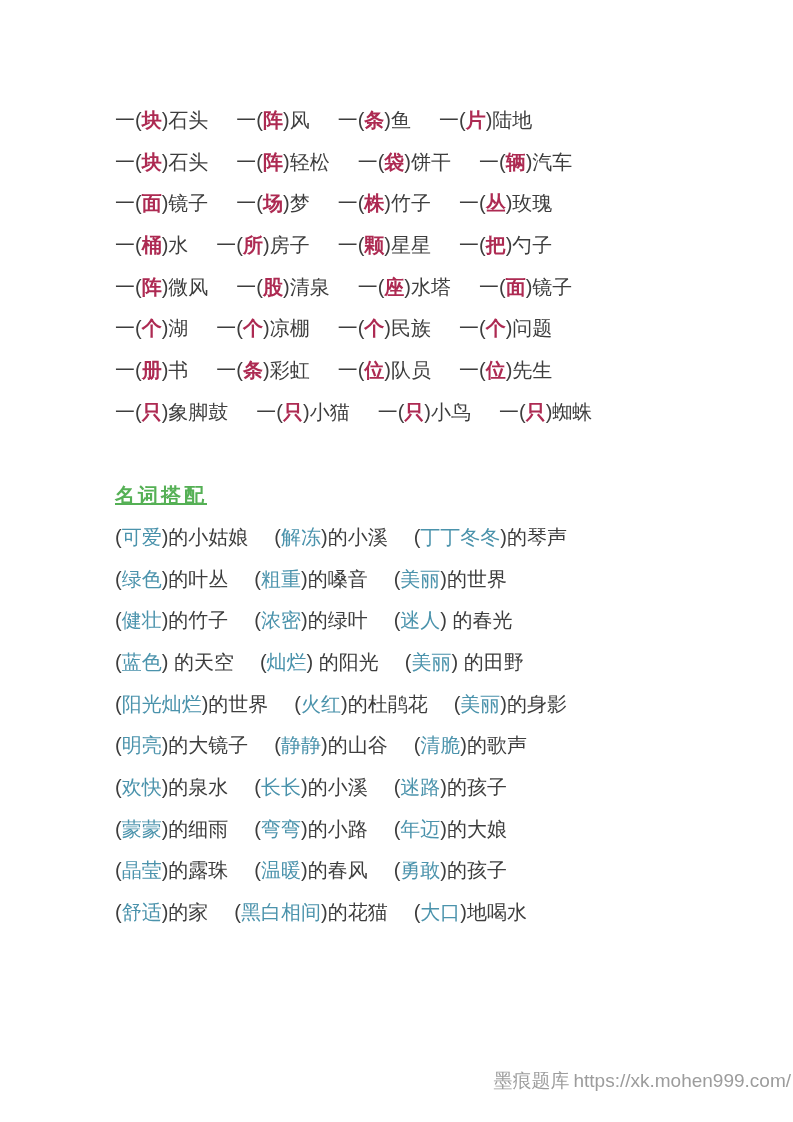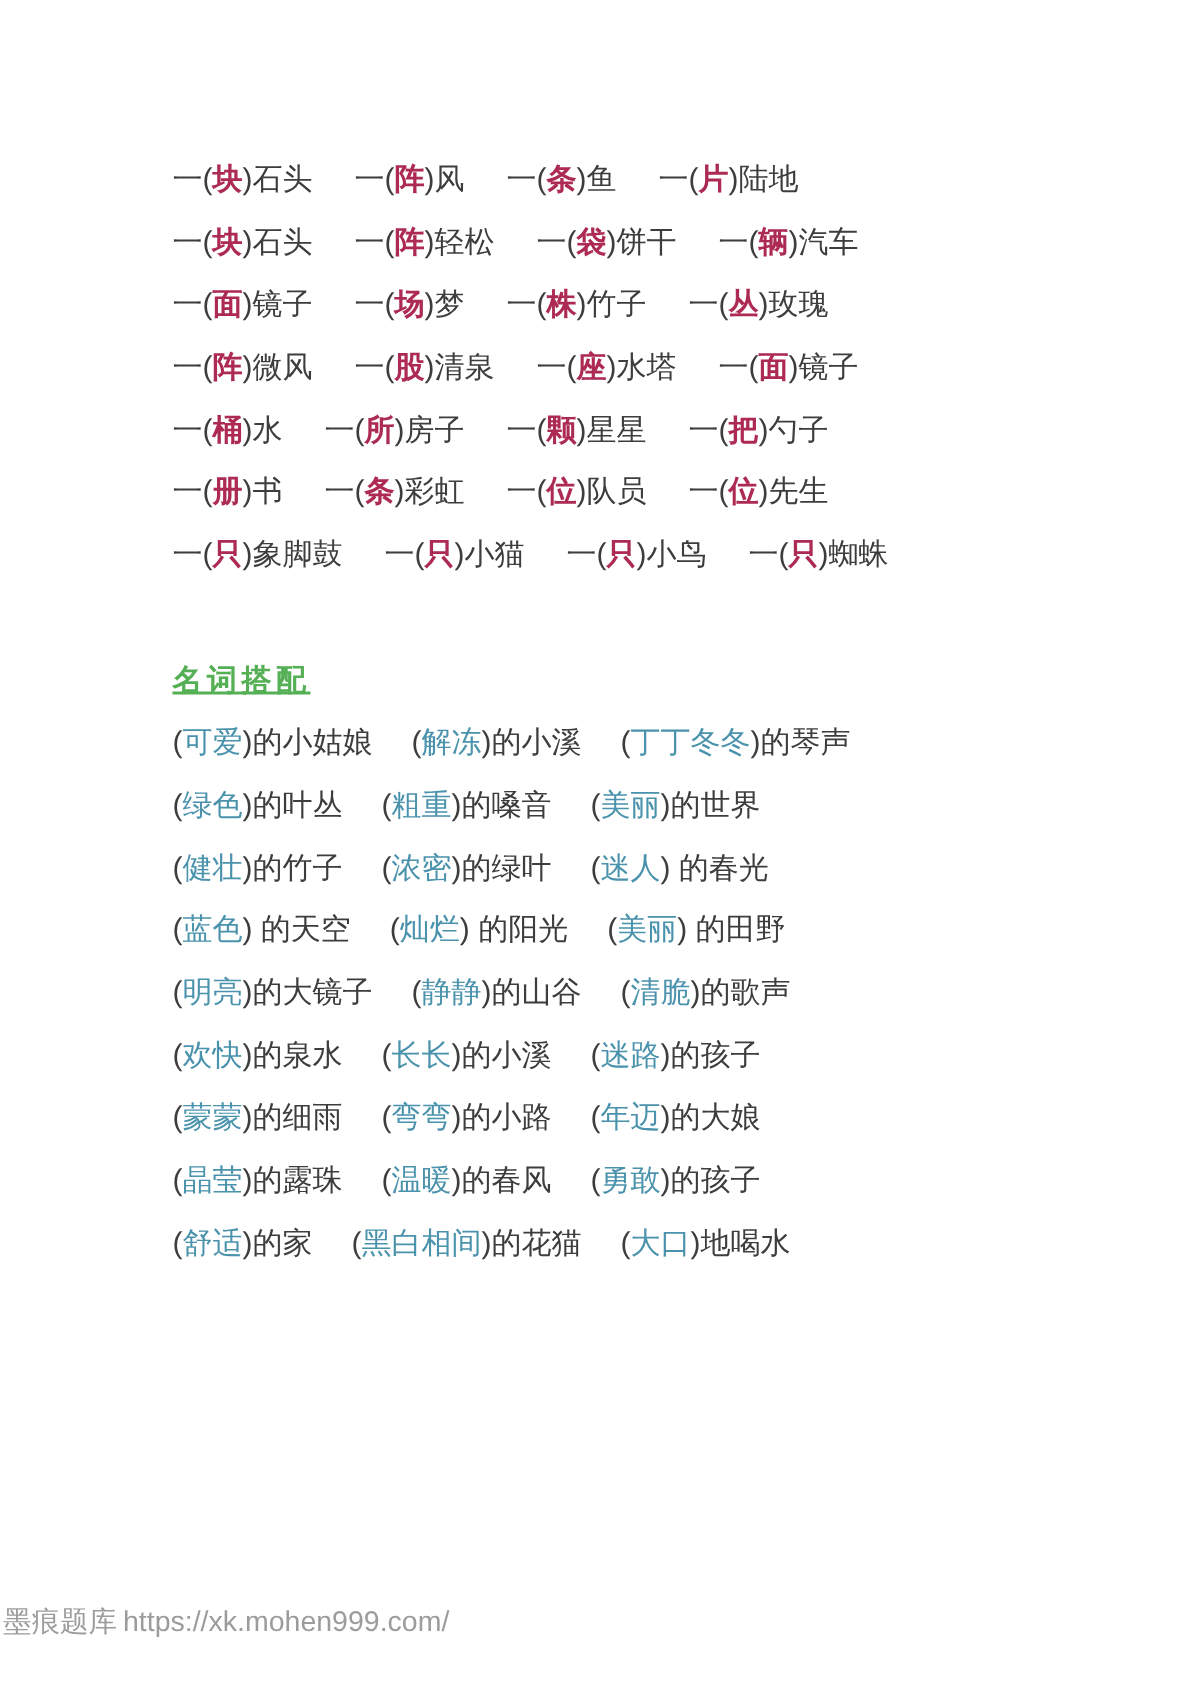--- a/index.html
+++ b/index.html
@@ -51,45 +51,47 @@
     font-weight: 700;
     letter-spacing: 3px;
     color: var(--heading, #55b055);
     text-decoration: underline;
   }
   .footer {
     position: absolute;
     left: 0;
     right: 0;
     top: 1068px;
-    text-align: left;
+    text-align: right;
     font-size: 19px;
     color: var(--footer, #9c9c9c);
   }
   .footer span { margin: 0 2px; }
 </style>
 </head>
 <body style="--measure: #ad2a52; --adjective: #4b93ac; --heading: #55b055; --text: #3d3d3d; --footer: #9c9c9c;">
 
 <div class="content">
   <div id="section1">
       <div class="row"><span class="phrase">一(<em class="hl-measure">块</em>)石头</span><span class="phrase">一(<em class="hl-measure">阵</em>)风</span><span class="phrase">一(<em class="hl-measure">条</em>)鱼</span><span class="phrase">一(<em class="hl-measure">片</em>)陆地</span></div>
       <div class="row"><span class="phrase">一(<em class="hl-measure">块</em>)石头</span><span class="phrase">一(<em class="hl-measure">阵</em>)轻松</span><span class="phrase">一(<em class="hl-measure">袋</em>)饼干</span><span class="phrase">一(<em class="hl-measure">辆</em>)汽车</span></div>
       <div class="row"><span class="phrase">一(<em class="hl-measure">面</em>)镜子</span><span class="phrase">一(<em class="hl-measure">场</em>)梦</span><span class="phrase">一(<em class="hl-measure">株</em>)竹子</span><span class="phrase">一(<em class="hl-measure">丛</em>)玫瑰</span></div>
+      <div class="row"><span class="phrase">一(<em class="hl-measure">桶</em>)水</span><span class="phrase">一(<em class="hl-measure">所</em>)房子</span><span class="phrase">一(<em class="hl-measure">颗</em>)星星</span><span class="phrase">一(<em class="hl-measure">把</em>)勺子</span></div>
       <div class="row"><span class="phrase">一(<em class="hl-measure">阵</em>)微风</span><span class="phrase">一(<em class="hl-measure">股</em>)清泉</span><span class="phrase">一(<em class="hl-measure">座</em>)水塔</span><span class="phrase">一(<em class="hl-measure">面</em>)镜子</span></div>
-      <div class="row"><span class="phrase">一(<em class="hl-measure">桶</em>)水</span><span class="phrase">一(<em class="hl-measure">所</em>)房子</span><span class="phrase">一(<em class="hl-measure">颗</em>)星星</span><span class="phrase">一(<em class="hl-measure">把</em>)勺子</span></div>
+      <div class="row"><span class="phrase">一(<em class="hl-measure">个</em>)湖</span><span class="phrase">一(<em class="hl-measure">个</em>)凉棚</span><span class="phrase">一(<em class="hl-measure">个</em>)民族</span><span class="phrase">一(<em class="hl-measure">个</em>)问题</span></div>
       <div class="row"><span class="phrase">一(<em class="hl-measure">册</em>)书</span><span class="phrase">一(<em class="hl-measure">条</em>)彩虹</span><span class="phrase">一(<em class="hl-measure">位</em>)队员</span><span class="phrase">一(<em class="hl-measure">位</em>)先生</span></div>
       <div class="row"><span class="phrase">一(<em class="hl-measure">只</em>)象脚鼓</span><span class="phrase">一(<em class="hl-measure">只</em>)小猫</span><span class="phrase">一(<em class="hl-measure">只</em>)小鸟</span><span class="phrase">一(<em class="hl-measure">只</em>)蜘蛛</span></div>
     </div>
   <h2 class="section-heading">名词搭配</h2>
   <div id="section2">
       <div class="row"><span class="phrase">(<em class="hl-adj">可爱</em>)的小姑娘</span><span class="phrase">(<em class="hl-adj">解冻</em>)的小溪</span><span class="phrase">(<em class="hl-adj">丁丁冬冬</em>)的琴声</span></div>
       <div class="row"><span class="phrase">(<em class="hl-adj">绿色</em>)的叶丛</span><span class="phrase">(<em class="hl-adj">粗重</em>)的嗓音</span><span class="phrase">(<em class="hl-adj">美丽</em>)的世界</span></div>
       <div class="row"><span class="phrase">(<em class="hl-adj">健壮</em>)的竹子</span><span class="phrase">(<em class="hl-adj">浓密</em>)的绿叶</span><span class="phrase">(<em class="hl-adj">迷人</em>) 的春光</span></div>
       <div class="row"><span class="phrase">(<em class="hl-adj">蓝色</em>) 的天空</span><span class="phrase">(<em class="hl-adj">灿烂</em>) 的阳光</span><span class="phrase">(<em class="hl-adj">美丽</em>) 的田野</span></div>
+      <div class="row"><span class="phrase">(<em class="hl-adj">阳光灿烂</em>)的世界</span><span class="phrase">(<em class="hl-adj">火红</em>)的杜鹃花</span><span class="phrase">(<em class="hl-adj">美丽</em>)的身影</span></div>
       <div class="row"><span class="phrase">(<em class="hl-adj">明亮</em>)的大镜子</span><span class="phrase">(<em class="hl-adj">静静</em>)的山谷</span><span class="phrase">(<em class="hl-adj">清脆</em>)的歌声</span></div>
       <div class="row"><span class="phrase">(<em class="hl-adj">欢快</em>)的泉水</span><span class="phrase">(<em class="hl-adj">长长</em>)的小溪</span><span class="phrase">(<em class="hl-adj">迷路</em>)的孩子</span></div>
       <div class="row"><span class="phrase">(<em class="hl-adj">蒙蒙</em>)的细雨</span><span class="phrase">(<em class="hl-adj">弯弯</em>)的小路</span><span class="phrase">(<em class="hl-adj">年迈</em>)的大娘</span></div>
       <div class="row"><span class="phrase">(<em class="hl-adj">晶莹</em>)的露珠</span><span class="phrase">(<em class="hl-adj">温暖</em>)的春风</span><span class="phrase">(<em class="hl-adj">勇敢</em>)的孩子</span></div>
       <div class="row"><span class="phrase">(<em class="hl-adj">舒适</em>)的家</span><span class="phrase">(<em class="hl-adj">黑白相间</em>)的花猫</span><span class="phrase">(<em class="hl-adj">大口</em>)地喝水</span></div>
     </div>
 </div>
 
 <div class="footer">
   <span>墨痕题库</span><span>https://xk.mohen999.com/</span>

